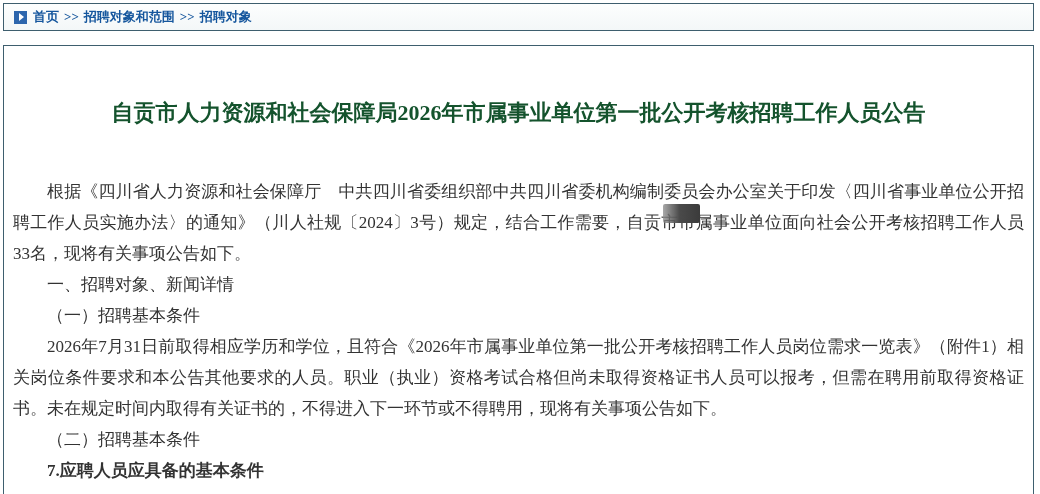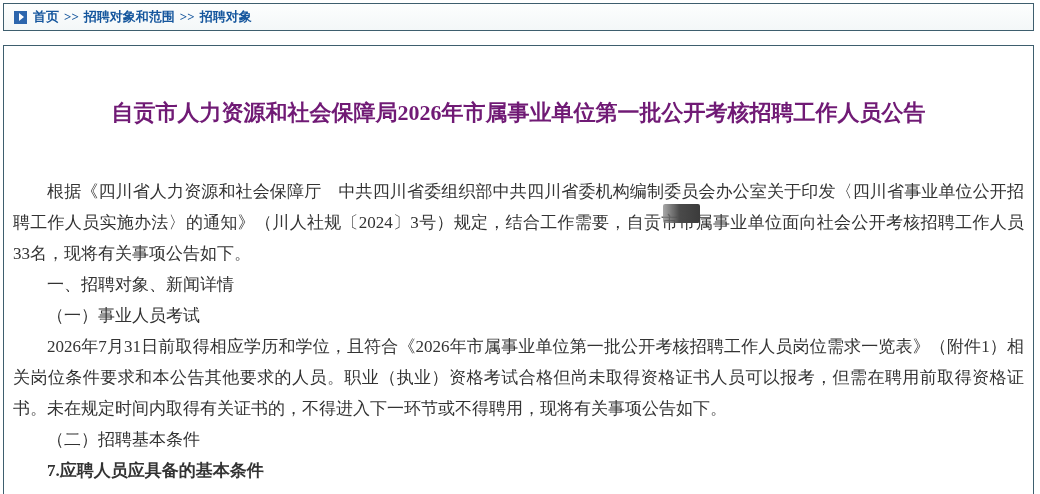--- a/index.html
+++ b/index.html
@@ -67,21 +67,21 @@
     height: 560px; 
     box-sizing: border-box;
     border: 1px solid #3e5e6e;
     background: #ffffff;
     padding: 52px 9px 40px 9px;
   }
   .article-title {
     margin: 0 0 48px 0;
     font-size: 22px;
     font-weight: bold;
-    color: #701a75;
+    color: #14532d;
     text-align: center;
     line-height: 30px;
   }
   .content-box p {
     margin: 0;
     font-size: 17px;
     line-height: 31px;
     color: #333333;
     text-indent: 2em;
     text-align: justify;
@@ -111,21 +111,21 @@
     <span class="bc-sep">&gt;&gt;</span>
     <a class="bc-link">招聘对象和范围</a>
     <span class="bc-sep">&gt;&gt;</span>
     <span class="bc-text">招聘对象</span>
   </div>
 
   <div class="content-box">
     <h1 class="article-title">自贡市人力资源和社会保障局2026年市属事业单位第一批公开考核招聘工作人员公告</h1>
     <p>根据《四川省人力资源和社会保障厅　中共四川省委组织部中共四川省委机构编制委员会办公室关于印发〈四川省事业单位公开招聘工作人员实施办法〉的通知》（川人社规〔2024〕3号）规定，结合工作需要，自贡市市属事业单位面向社会公开考核招聘工作人员33名，现将有关事项公告如下。</p>
     <p>一、招聘对象、新闻详情</p>
-    <p>（一）事业人员考试</p>
+    <p>（一）招聘基本条件</p>
     <p>2026年7月31日前取得相应学历和学位，且符合《2026年市属事业单位第一批公开考核招聘工作人员岗位需求一览表》（附件1）相关岗位条件要求和本公告其他要求的人员。职业（执业）资格考试合格但尚未取得资格证书人员可以报考，但需在聘用前取得资格证书。未在规定时间内取得有关证书的，不得进入下一环节或不得聘用，现将有关事项公告如下。</p>
     <p>（二）招聘基本条件</p>
     <p class="bold">7.应聘人员应具备的基本条件</p>
   </div>
 
   <div class="ink-blob"></div>
 
 </div>
 
 </body></html>

